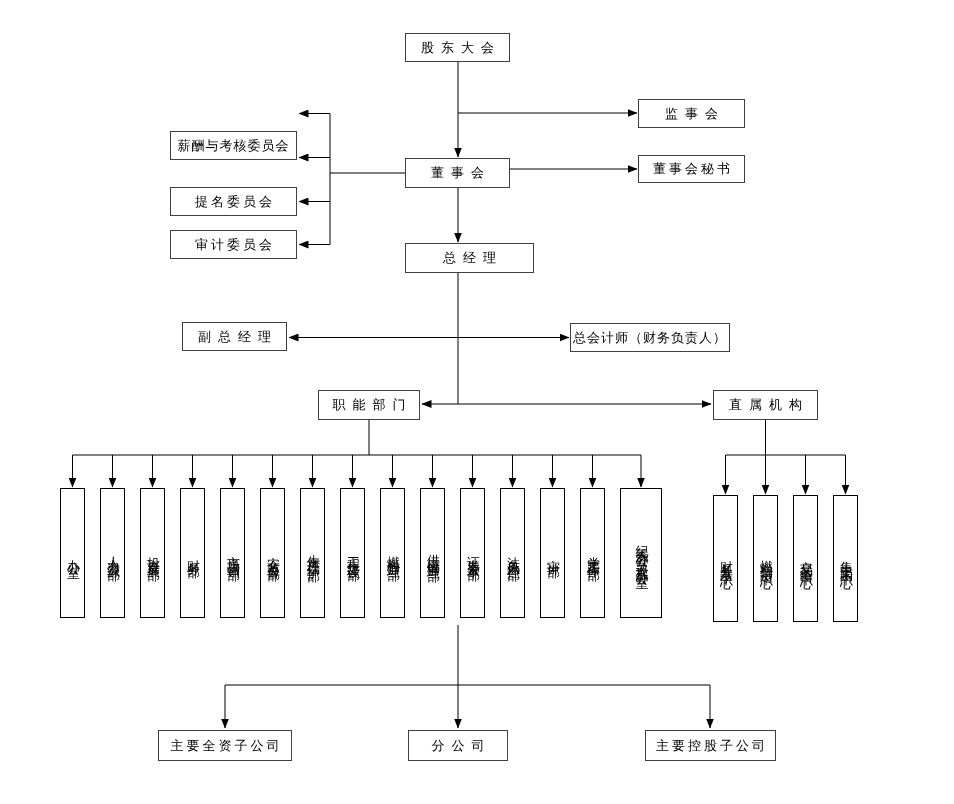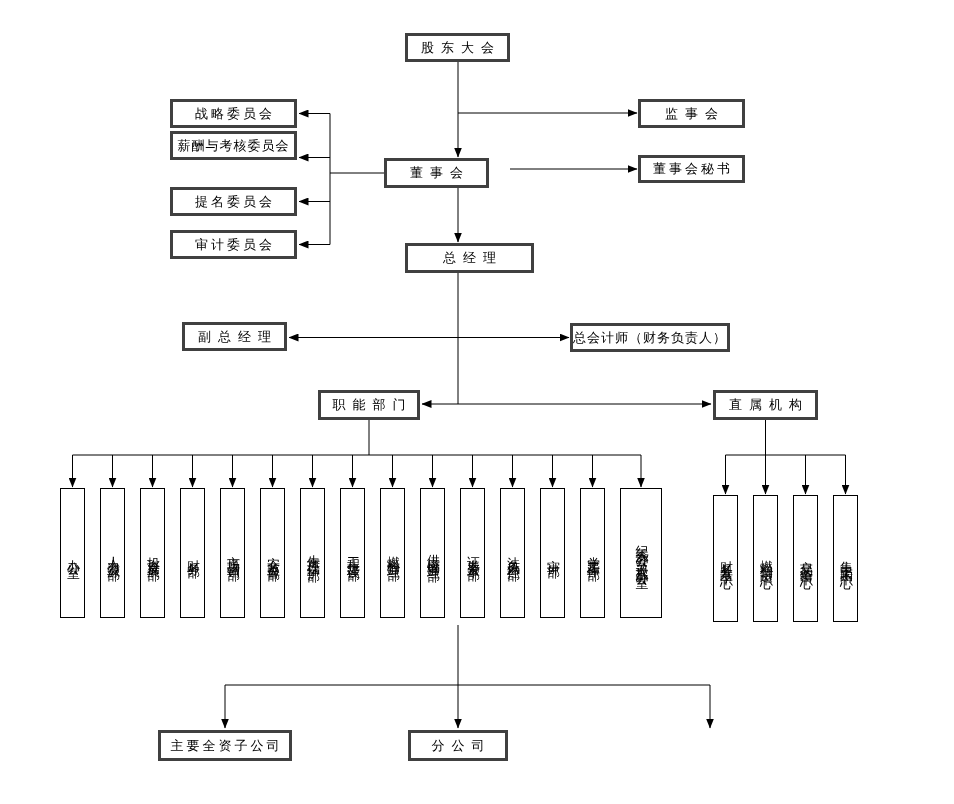--- a/index.html
+++ b/index.html
@@ -3,21 +3,21 @@
 <meta charset="utf-8">
 <style>
   html,body { margin:0; padding:0; background:#ffffff; }
   .canvas {
     position:relative; width:954px; height:804px; background:#ffffff;
     font-family:"Liberation Serif","DejaVu Serif",serif; color:#000;
     overflow:hidden;
   }
   svg.wires { position:absolute; left:0; top:0; width:954px; height:804px; }
   .node {
-    position:absolute; box-sizing:border-box; border:3px solid #404040; background:#fff;
+    position:absolute; box-sizing:border-box; border:1px solid #404040; background:#fff;
     display:flex; align-items:center; justify-content:center;
     font-size:13px; white-space:nowrap; letter-spacing:1px; z-index:2;
   }
   .sp  { letter-spacing:7px; margin-right:-7px; }
   .sp2 { letter-spacing:3px; margin-right:-3px; }
   .vnode, .cnode {
     position:absolute; box-sizing:border-box; border:1px solid #000; background:#fff;
     display:flex; align-items:center; justify-content:center; z-index:2;
   }
   .vnode { top:488px; width:25px; height:130px; }
@@ -89,37 +89,34 @@
       <path d="M225 685 V728" marker-end="url(#arw)"></path>
       <path d="M458 685 V728" marker-end="url(#arw)"></path>
       <path d="M710 685 V728" marker-end="url(#arw)"></path>
     </g>
   </svg>
 
   <div class="node" style="left:405px;top:33px;width:105px;height:29px">
       <span class="sp">股东大会</span>
     </div>
 
-  <div class="node" style="left:170px;top:99px;width:127px;height:29px">
-      <span class="sp2">战略委员会</span>
-    </div>
   <div class="node" style="left:170px;top:131px;width:127px;height:29px">
       <span>薪酬与考核委员会</span>
     </div>
   <div class="node" style="left:170px;top:187px;width:127px;height:29px">
       <span class="sp2">提名委员会</span>
     </div>
   <div class="node" style="left:170px;top:230px;width:127px;height:29px">
       <span class="sp2">审计委员会</span>
     </div>
 
   <div class="node" style="left:638px;top:99px;width:107px;height:29px">
       <span class="sp">监事会</span>
     </div>
-  <div class="node" style="left:384px;top:158px;width:105px;height:30px">
+  <div class="node" style="left:405px;top:158px;width:105px;height:30px">
       <span class="sp">董事会</span>
     </div>
   <div class="node" style="left:638px;top:155px;width:107px;height:28px">
       <span class="sp2">董事会秘书</span>
     </div>
 
   <div class="node" style="left:405px;top:243px;width:129px;height:30px">
       <span class="sp">总经理</span>
     </div>
 
@@ -195,14 +192,17 @@
   <div class="cnode" style="left:833px">
       <span class="vlbl">集中采购中心</span>
     </div>
 
   <div class="node" style="left:158px;top:730px;width:134px;height:31px">
       <span class="sp2">主要全资子公司</span>
     </div>
   <div class="node" style="left:408px;top:730px;width:100px;height:31px">
       <span class="sp">分公司</span>
     </div>
+  <div class="node" style="left:645px;top:730px;width:131px;height:31px">
+      <span class="sp2">主要控股子公司</span>
+    </div>
 
 </div>
 
 </body></html>

